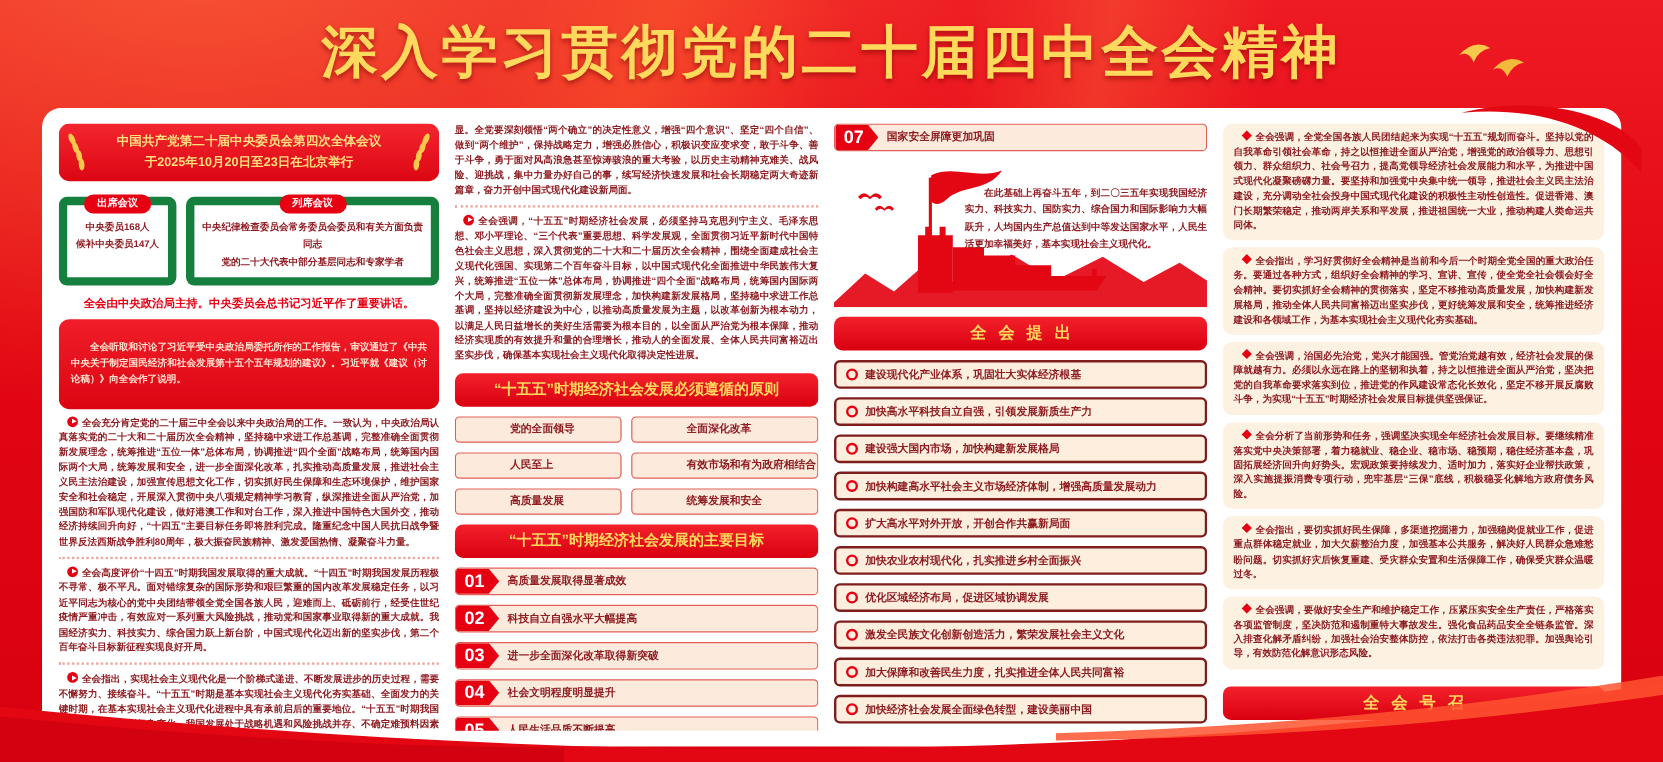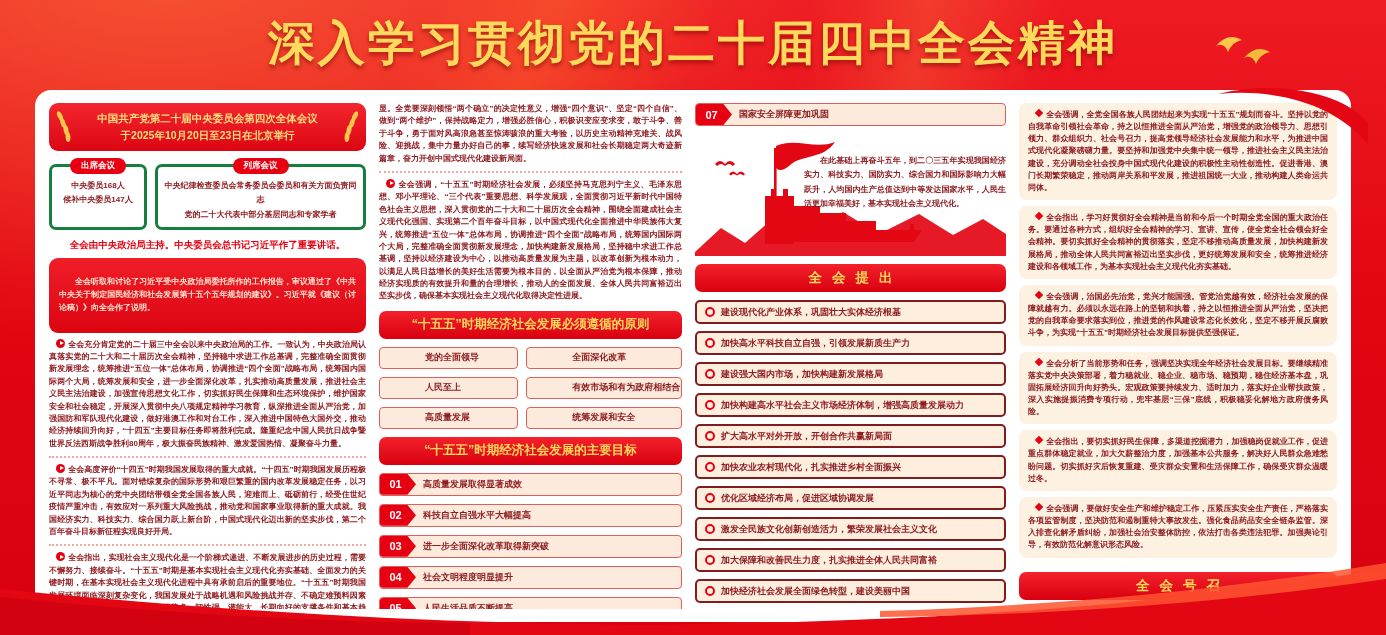--- a/index.html
+++ b/index.html
@@ -20,21 +20,21 @@
   .col{overflow:hidden;display:flex;flex-direction:column;}
   .col1{width:317px;flex:none;}
   .col2{width:303px;flex:none;}
   .col3{width:311px;flex:none;}
   .col4{flex:1;}
   
   .banner{position:relative;background:linear-gradient(180deg,#f3262f,#dc0613);border-radius:9px;
     display:flex;align-items:center;justify-content:space-between;gap:7px;padding:7px 5px;flex:none;}
   .banner-text{text-align:center;color:#ffdf7e;font-weight:800;font-size:10.5px;line-height:1.6;}
   .boxrow{display:flex;gap:8px;margin-top:13px;flex:none;}
-  .infobox{position:relative;border:3px solid #15803d;border-radius:7px;padding:12px 5px 5px;background:#fff;box-sizing:border-box;}
+  .infobox{position:relative;border:7px solid #15803d;border-radius:7px;padding:12px 5px 5px;background:#fff;box-sizing:border-box;}
   .attend{width:98px;flex:none;}
   .observe{flex:1;}
   .badge{position:absolute;top:-9px;left:50%;transform:translateX(-50%);background:#e60012;color:#fff;
     font-size:8.5px;font-weight:800;padding:2px 11px;border-radius:9px;white-space:nowrap;}
   .ibline{font-size:8px;font-weight:700;color:#8f1d22;text-align:center;line-height:1.8;}
   .host{color:#e60012;font-weight:800;font-size:9.5px;text-align:center;margin:9px 0 6px;flex:none;}
   .reportbox{background:linear-gradient(180deg,#f01e28,#db0512);border-radius:9px;padding:18px 10px;flex:none;}
   .rb-text{margin:0;font-size:8px;line-height:1.6;color:#ffe2cf;text-indent:2em;font-weight:600;text-align:justify;}
   .para{margin:0;font-size:8px;line-height:1.55;color:#8f1d22;font-weight:600;text-align:justify;text-indent:0.9em;}
   .para.cont{text-indent:0;}
@@ -49,21 +49,21 @@
   
   .redbar{background:linear-gradient(180deg,#f3212b,#d90010);color:#ffd95c;font-weight:900;border-radius:7px;
     display:flex;align-items:center;justify-content:center;height:28px;margin:8px 0;flex:none;font-size:12.5px;}
   .redbar.wide{letter-spacing:10px;font-size:13.5px;text-indent:10px;}
   
   .pgrid{display:grid;grid-template-columns:1fr 1.12fr;gap:8px 8px;flex:none;}
   .pill{display:flex;align-items:stretch;border:1px solid #e06058;background:#fcebdc;border-radius:4px;height:20px;overflow:hidden;}
   .p-label{width:33px;flex:none;background:#e60012;color:#ffd95c;font-size:8.5px;font-weight:800;
     display:flex;align-items:center;justify-content:center;padding-right:5px;
     clip-path:polygon(0 0,76% 0,100% 50%,76% 100%,0 100%);margin-top:32px;}
-  .g-num{width:31px;flex:none;background:#e60012;color:#fff;font-size:11px;font-weight:800;
+  .g-num{width:31px;flex:none;background:#e60012;color:#fff;font-size:15px;font-weight:800;
     display:flex;align-items:center;justify-content:center;padding-right:5px;
     clip-path:polygon(0 0,76% 0,100% 50%,76% 100%,0 100%);}
   .ptext{display:flex;align-items:center;padding-left:7px;font-size:9px;font-weight:700;color:#8f1d22;white-space:nowrap;}
   .goalrow{margin-bottom:8px;height:21px;flex:none;}
   
   .illus{position:relative;height:116px;margin-top:6px;flex:none;}
   .wall-svg{position:absolute;left:0;bottom:0;}
   .vision{position:absolute;right:0;top:14px;width:202px;margin:0;font-size:8px;line-height:1.8;
     color:#8f1d22;font-weight:700;text-indent:2em;text-align:justify;z-index:2;}
   .propose-item{display:flex;align-items:center;height:20px;margin-bottom:7px;border:2px solid #7f1d1d;

